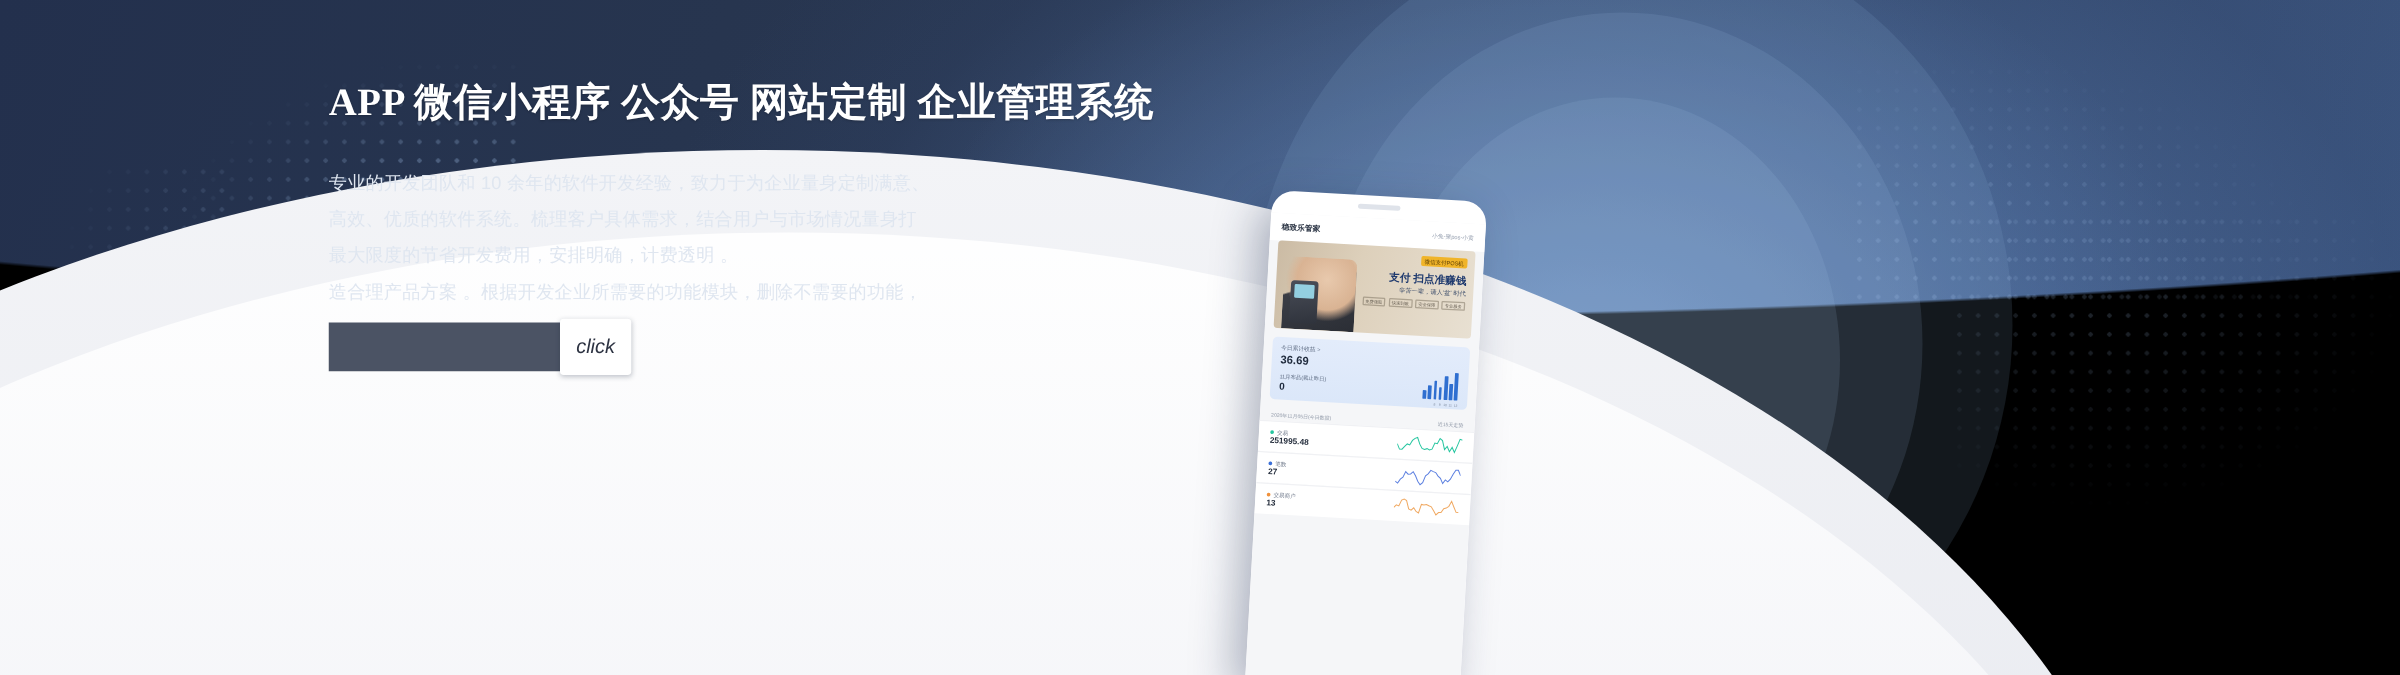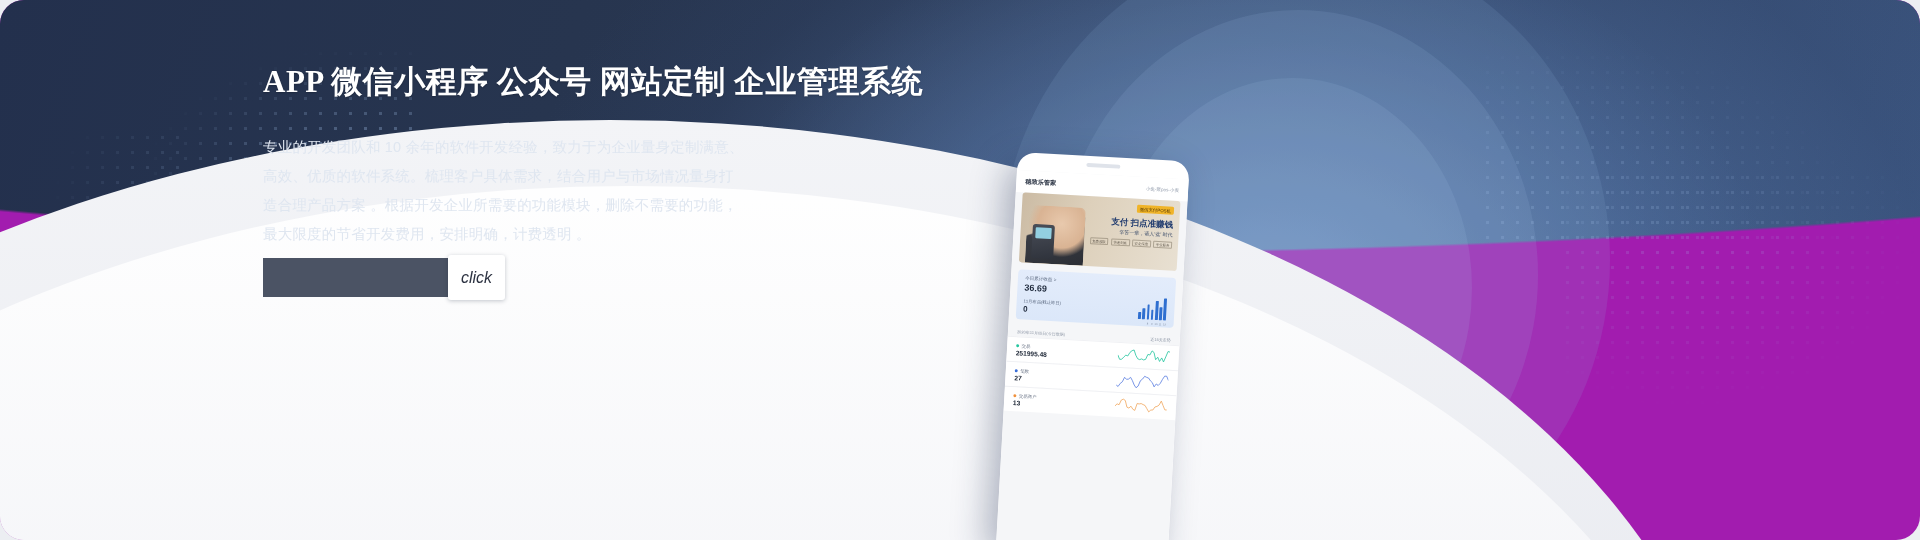--- a/index.html
+++ b/index.html
@@ -9,22 +9,21 @@
     overflow: hidden;
     background: #eceef2;
     font-family: "Liberation Sans", "DejaVu Sans", sans-serif;
   }
 
   .stage {
     position: relative;
     width: 1920px;
     height: 540px;
     overflow: hidden;
-    background: #a21caf;
-    border-radius: 24px;
+    background: #000000;
   }
 
   
   .hero-bg {
     position: absolute;
     inset: 0;
     background:
       radial-gradient(1100px 760px at 1290px 300px, rgba(118,154,205,0.60) 0%, rgba(95,132,187,0.34) 34%, rgba(60,89,140,0.10) 58%, rgba(0,0,0,0) 72%),
       radial-gradient(760px 560px at 1240px 300px, rgba(131,168,219,0.52) 0%, rgba(104,141,196,0.22) 45%, rgba(0,0,0,0) 70%),
       linear-gradient(108deg, #23304d 0%, #27354f 28%, #2c3b57 52%, #33476a 74%, #3c5681 100%);
@@ -262,22 +261,22 @@
   <div class="dots center-low"></div>
 
   <div class="sweep"></div>
   <div class="sweep s2"></div>
 
   <div class="copy">
     <div class="headline">APP 微信小程序 公众号 网站定制 企业管理系统</div>
     <div class="paragraph">
       <p>专业的开发团队和 10 余年的软件开发经验，致力于为企业量身定制满意、</p>
       <p>高效、优质的软件系统。梳理客户具体需求，结合用户与市场情况量身打</p>
+      <p>最大限度的节省开发费用，安排明确，计费透明 。</p>
       <p>造合理产品方案 。根据开发企业所需要的功能模块，删除不需要的功能，</p>
-      <p>最大限度的节省开发费用，安排明确，计费透明 。</p>
     </div>
   </div>
 
   <div class="cta">
     <div class="cta-tab">click</div>
   </div>
 
   <div class="phone-wrap">
     <div class="phone">
       <div class="phone-notch"></div>

